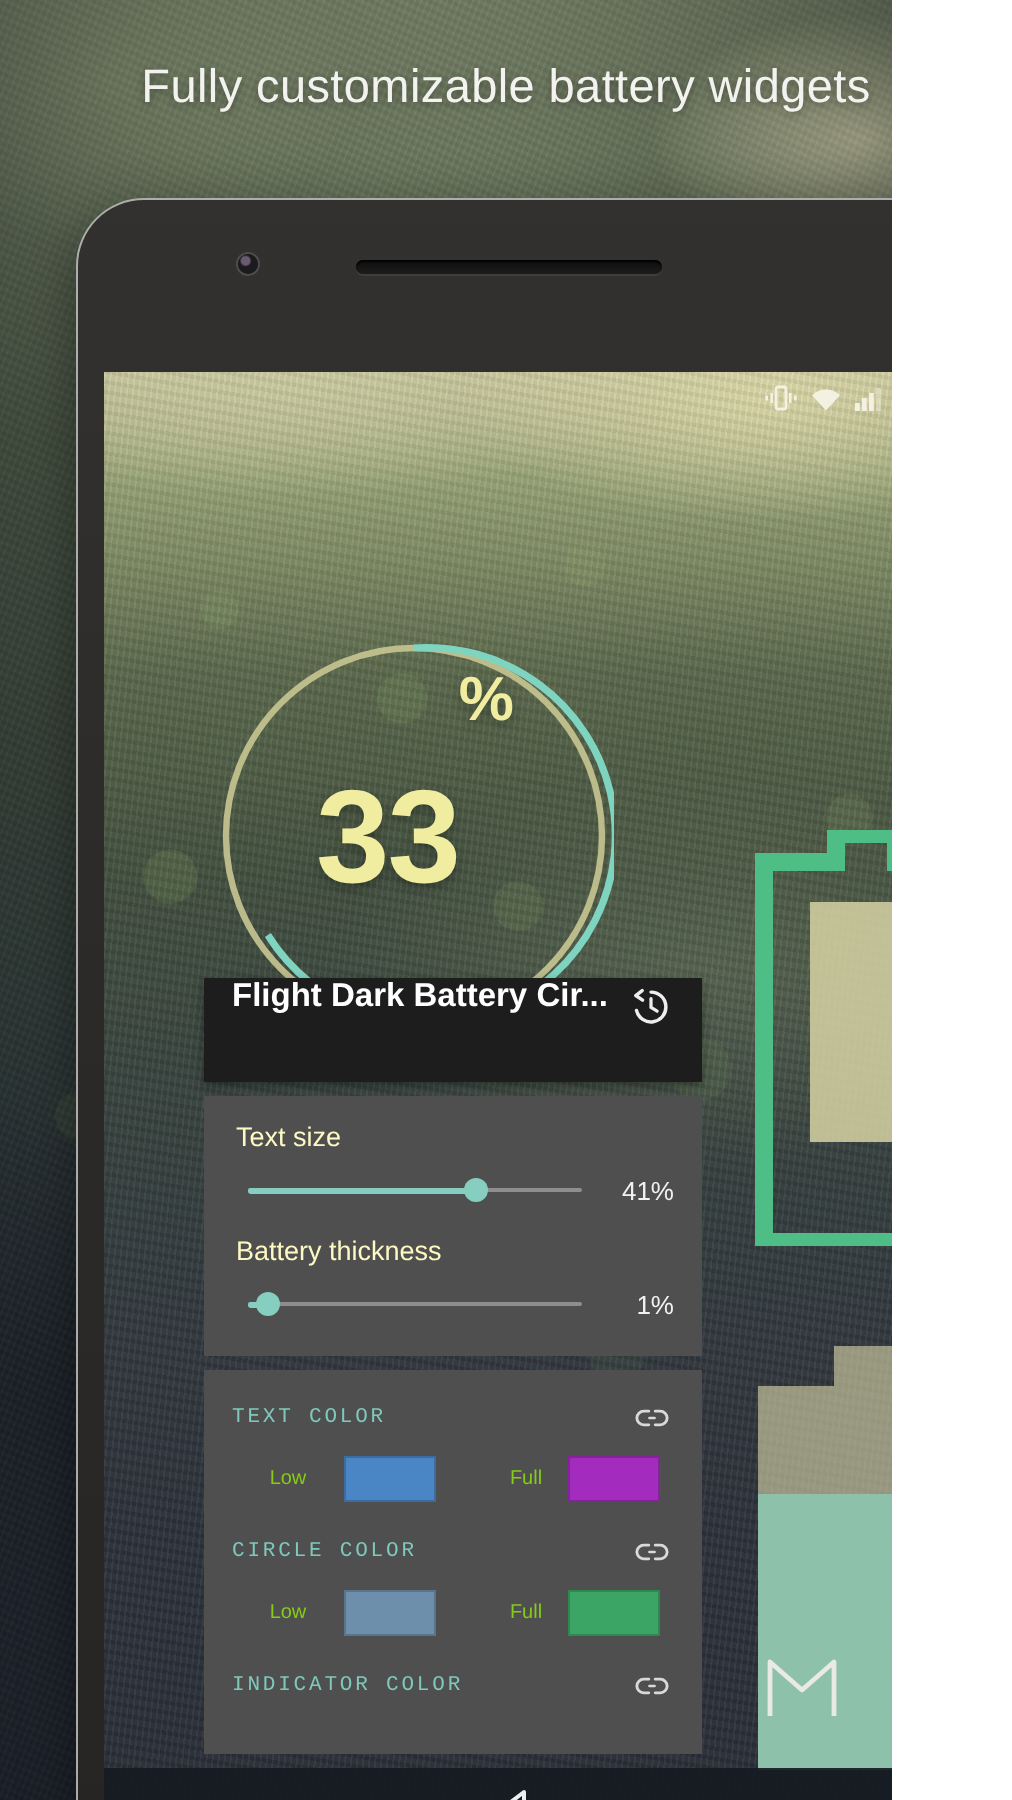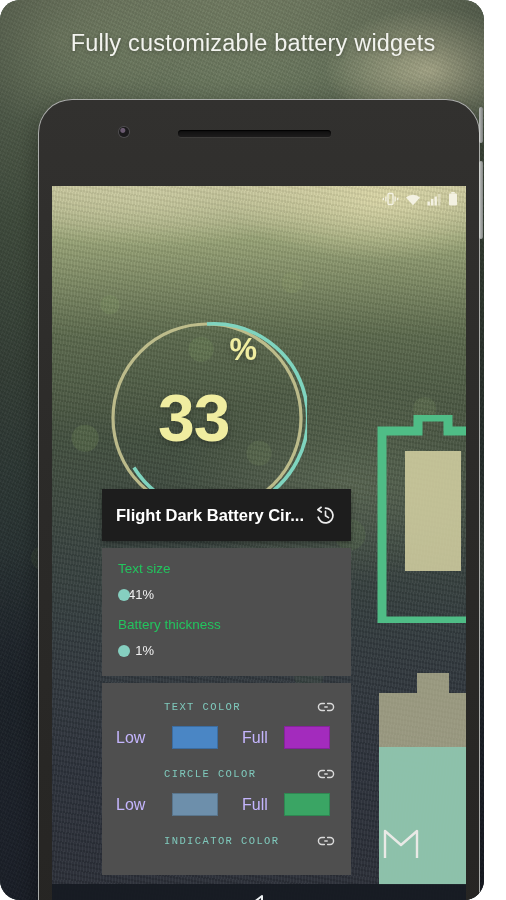--- a/index.html
+++ b/index.html
@@ -3,24 +3,23 @@
 <meta charset="utf-8">
 <style>
   * { box-sizing: border-box; margin: 0; padding: 0; }
   html, body {
     width: 506px; height: 900px;
     font-family: "Liberation Sans", sans-serif;
     overflow: hidden;
   }
   #stage {
     position: relative;
-    width: 484px; height: 900px;
+    width: 446px; height: 900px;
     background: #3c4a44;
     overflow: hidden;
-    border-radius: 20px;
   }
 
   
   .bg {
     position: absolute; inset: 0;
     background:
       radial-gradient(ellipse 150px 90px at 430px 70px, rgba(226,222,180,.80), rgba(226,222,180,0) 70%),
       radial-gradient(ellipse 170px 120px at 60px 40px, rgba(150,163,126,.45), rgba(150,163,126,0) 70%),
       radial-gradient(ellipse 210px 140px at 470px 560px, rgba(150,166,128,.30), rgba(0,0,0,0) 72%),
       radial-gradient(ellipse 260px 200px at 20px 700px, rgba(28,34,42,.65), rgba(0,0,0,0) 75%),
@@ -167,21 +166,21 @@
   .dock-icon { position: absolute; }
 
   
   .panel {
     position: absolute; left: 50px; top: 303px;
     width: 249px;
   }
   .panel-title {
     height: 52px;
     background: #1d1d1d;
-    display: flex; align-items: center;
+    display: flex; 
     padding: 0 12px 0 14px;
     box-shadow: 0 2px 5px rgba(0,0,0,.35);
   }
   .panel-title-text {
     flex: 1;
     color: #ffffff;
     font-size: 16.5px;
     font-weight: 700;
     white-space: nowrap;
     overflow: hidden;
@@ -194,26 +193,26 @@
   .card {
     background: #4f4f4f;
     margin-top: 7px;
     padding: 13px 14px 15px;
   }
   .card.sliders { padding-bottom: 18px; }
 
   .slider-row { margin-bottom: 15px; }
   .slider-row:last-child { margin-bottom: 0; }
   .slider-label {
-    color: #22c55e;
+    color: #fef9c3;
     font-size: 13.5px;
     margin-bottom: 11px;
     padding-left: 2px;
   }
-  .slider-line { display: flex; align-items: flex-start; flex-direction: column; }
+  .slider-line { display: flex; align-items: flex-end; }
   .track-wrap {
     position: relative;
     flex: 1;
     height: 16px;
     margin: 0 8px 0 8px;
   }
   .track {
     position: absolute; left: 0; right: 0; top: 7px;
     height: 2px; background: #8e8e8e; border-radius: 1px;
   }
@@ -238,25 +237,24 @@
   .color-head {
     display: flex; align-items: center;
     margin-bottom: 8px;
   }
   .color-head-title {
     flex: 1;
     color: #7fc9bc;
     font-size: 10.5px;
     letter-spacing: 1.4px;
     font-family: "Liberation Mono", monospace;
-    margin-left: 48px;
   }
   .link-btn { width: 22px; height: 22px; display:flex; align-items:center; justify-content:center; flex:0 0 auto;}
   .color-row { display: flex; align-items: center; }
-  .color-lbl { color: #c4b5fd; font-size: 16px; width: 56px; flex: 0 0 auto; }
+  .color-lbl { color: #84cc16; font-size: 10px; width: 56px; flex: 0 0 auto; text-align: center; }
   .swatch {
     width: 46px; height: 23px; flex: 0 0 auto;
     border: 1px solid rgba(0,0,0,.18);
   }
   .spacer-mid { width: 24px; flex: 0 0 auto; }
 
   
   .navbar {
     position: absolute; left: 0; right: 0; bottom: 0; height: 44px;
     background: rgba(22,26,34,.92);

